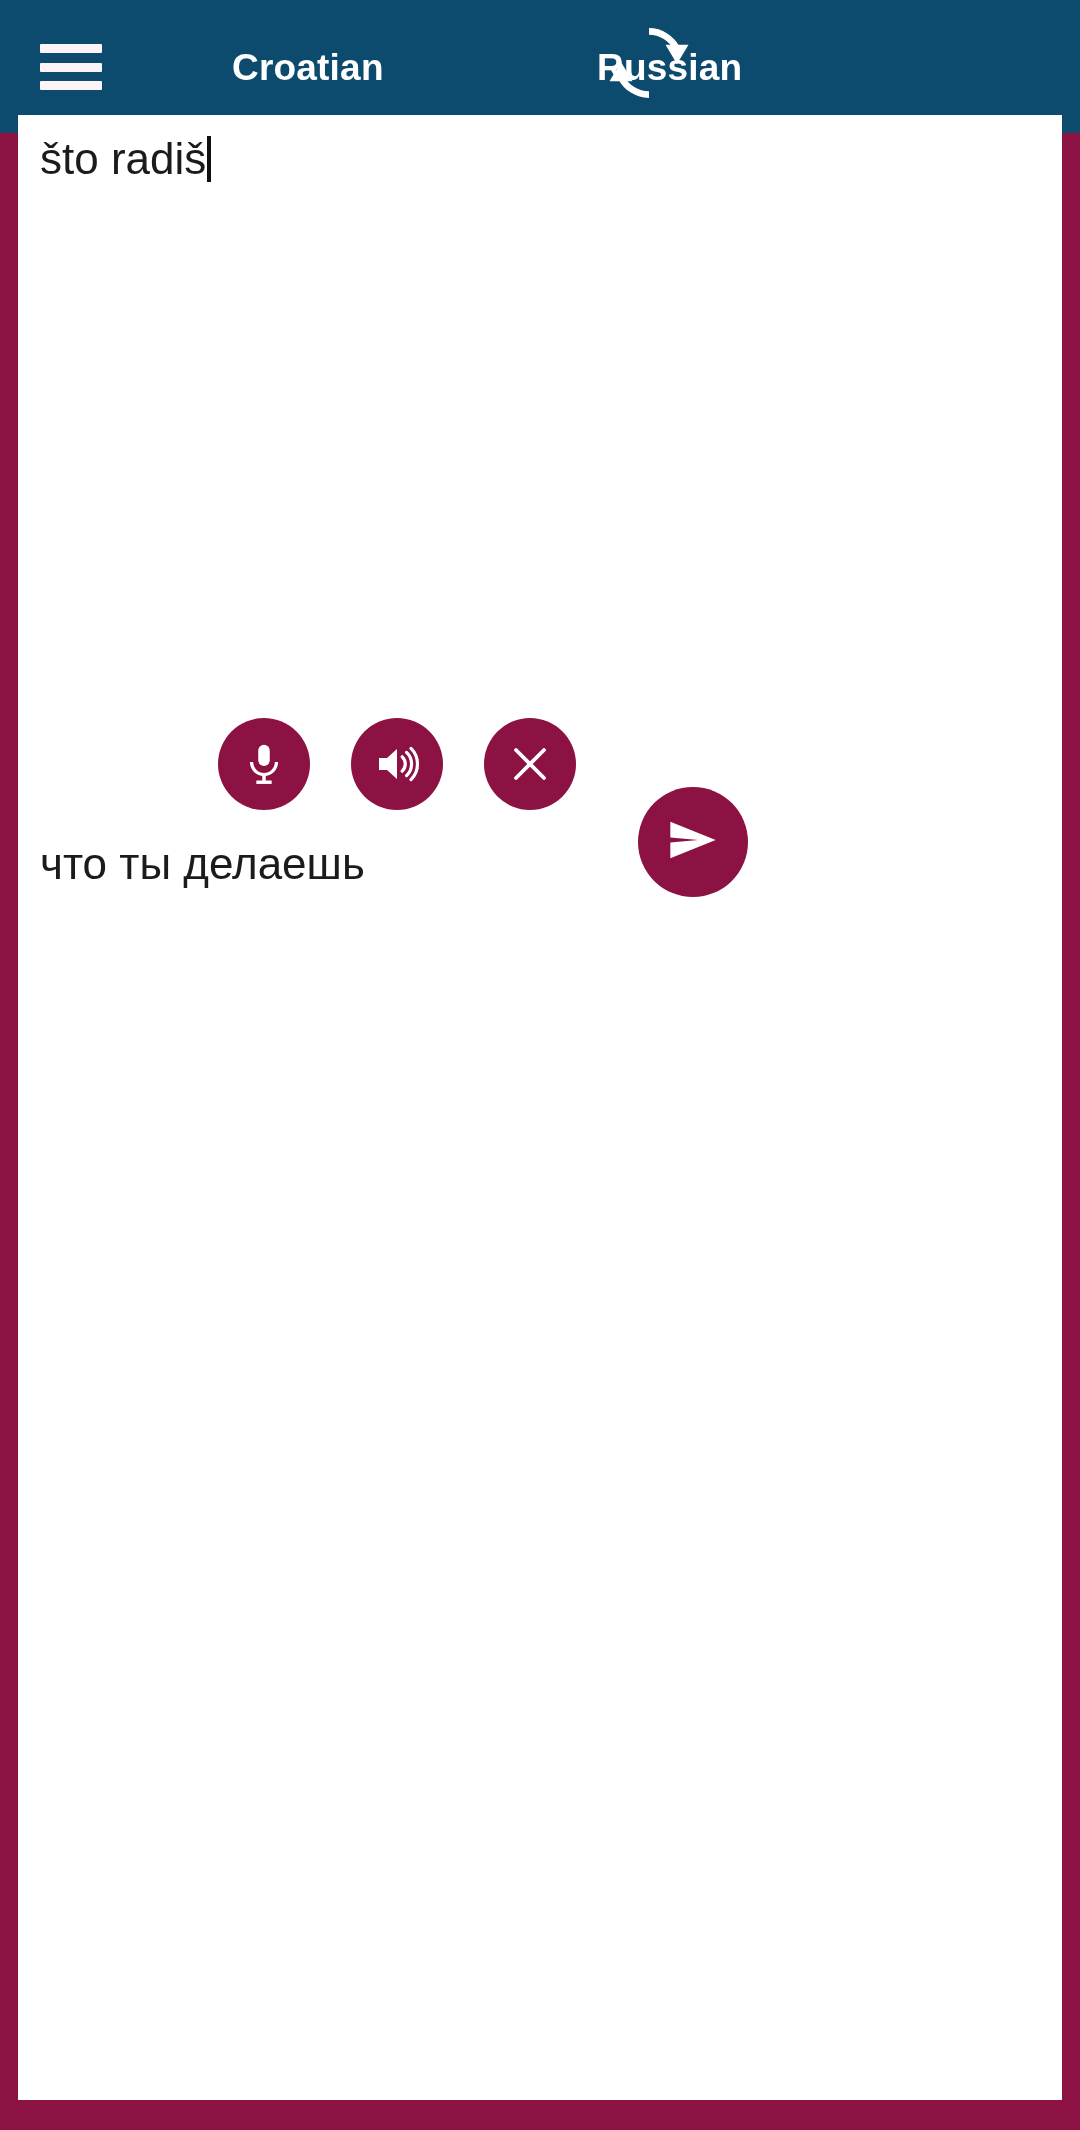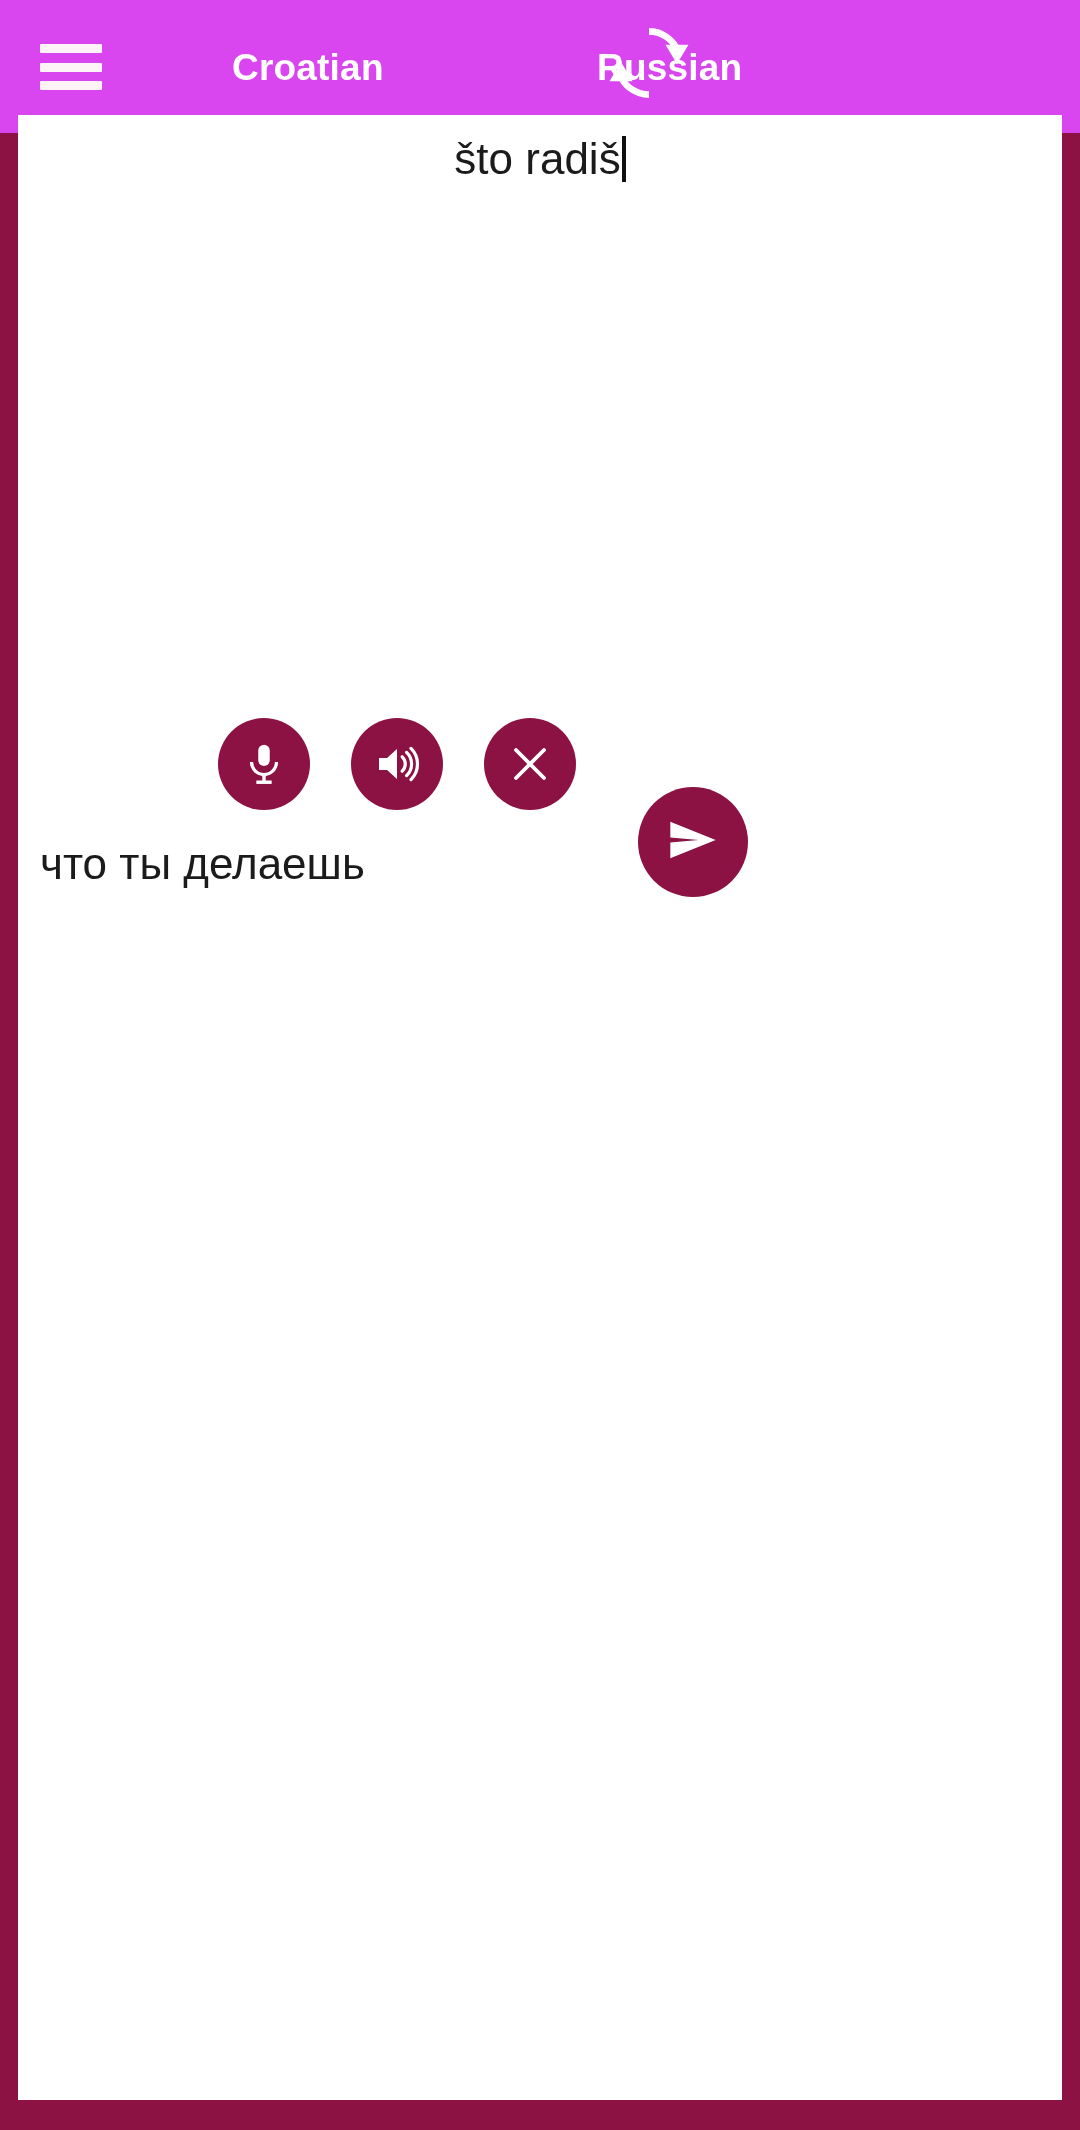--- a/index.html
+++ b/index.html
@@ -15,21 +15,21 @@
     position: relative;
   }
 
   
   .appbar {
     position: absolute;
     left: 0;
     top: 0;
     width: 1080px;
     height: 133px;
-    background: #d946ef;
+    background: #0c4a6e;
     display: flex;
     align-items: center;
   }
   .menu-btn {
     position: absolute;
     left: 40px;
     top: 44px;
     width: 62px;
     height: 46px;
     display: flex;
@@ -70,21 +70,20 @@
   .panel {
     position: absolute;
     left: 18px;
     width: 1044px;
     background: #ffffff;
     box-sizing: border-box;
   }
   .panel.input-panel {
     top: 115px;
     height: 714px;
-    text-align: center;
   }
   .panel.output-panel {
     top: 820px;
     height: 1280px;
   }
 
   .text-area {
     position: absolute;
     left: 0;
     top: 0;

